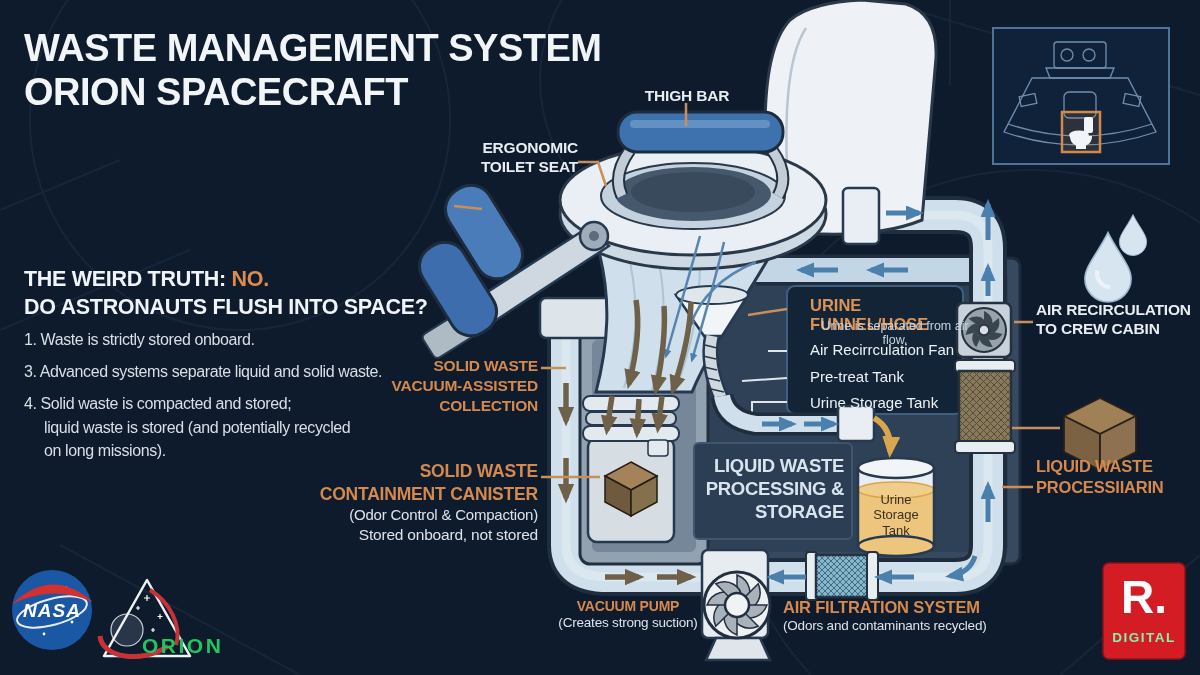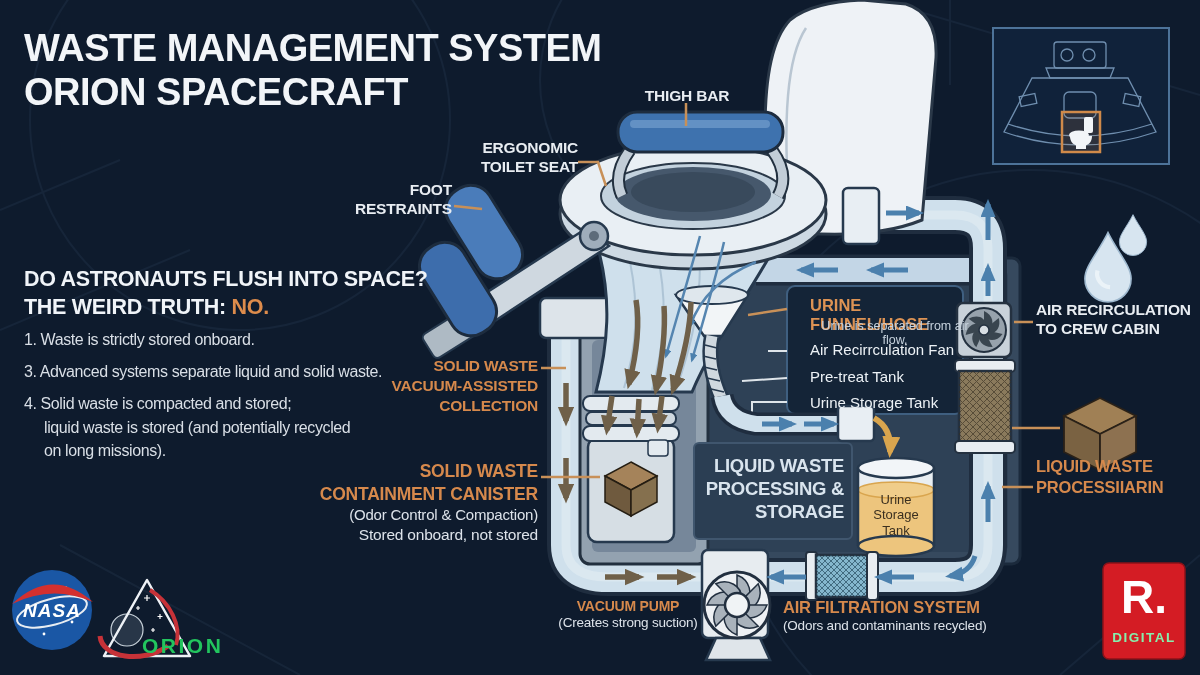--- a/index.html
+++ b/index.html
@@ -323,37 +323,35 @@
 
   <rect x="1103" y="563" width="82" height="96" rx="6" fill="#d41c24" stroke="#8c1218" stroke-width="1.5"></rect>
 </svg>
 
 <div class="txt title" style="left:24px;top:26px;width:640px;">
   <div>WASTE MANAGEMENT SYSTEM</div>
   <div>ORION SPACECRAFT</div>
 </div>
 
 <div class="txt qhead" style="left:24px;top:266px;width:420px;">
+  <div><span>THE WEIRD TRUTH: </span><span class="orange">NO.</span></div>
   <div>DO ASTRONAUTS FLUSH INTO SPACE?</div>
-  <div><span>THE WEIRD TRUTH: </span><span class="orange">NO.</span></div>
 </div>
 
 <div class="txt qlist" style="left:24px;top:328px;width:420px;">
   <div class="item">1. Waste is strictly stored onboard.</div>
   <div class="item">3. Advanced systems separate liquid and solid waste.</div>
   <div class="item">4. Solid waste is compacted and stored;
 liquid waste is stored (and potentially recycled
 on long missions).</div>
 </div>
 
 <div class="txt cw c" style="left:602px;top:86px;width:170px;">THIGH BAR</div>
 <div class="txt cw r pre" style="left:438px;top:138px;width:140px;">ERGONOMIC
 TOILET SEAT</div>
-<div class="txt cw r pre" style="left:328px;top:180px;width:124px;">FOOT
-RESTRAINTS</div>
 <div class="txt co r pre" style="left:372px;top:356px;width:166px;">SOLID WASTE
 VACUUM-ASSISTED
 COLLECTION</div>
 
 <div class="txt r" style="left:300px;top:460px;width:238px;">
   <div class="co big pre">SOLID WASTE
 CONTAINMENT CANISTER</div>
   <div class="sub">(Odor Control &amp; Compaction)</div>
   <div class="sub" style="margin-top:3px;font-size:15.5px;">Stored onboard, not stored</div>
 </div>

